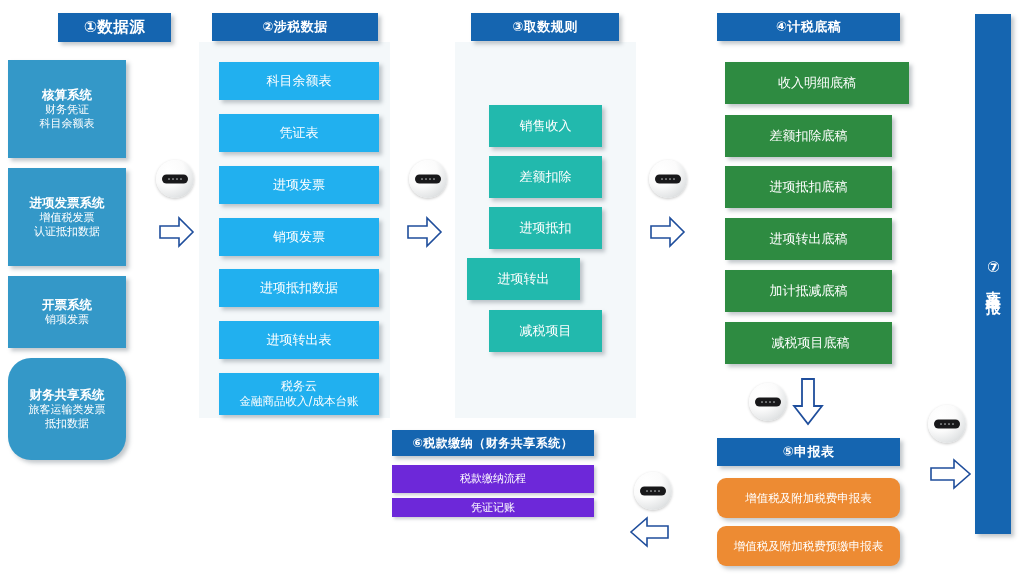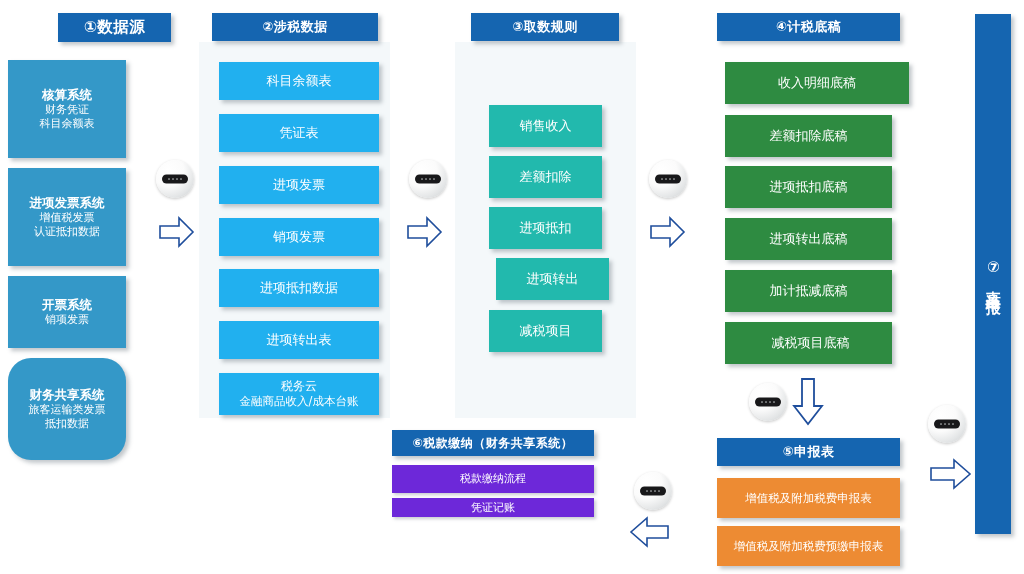--- a/index.html
+++ b/index.html
@@ -33,21 +33,21 @@
     background:#1565b0;
     font-weight:bold;
     letter-spacing:.5px;
     font-size:13px;
   }
   .hdr.big{font-size:15.5px;margin-left:48px;}
   .blue-src{background:#3498c8;}
   .blue-data{background:#21b0ef;font-size:13px;}
   .teal{background:#22b9ad;font-size:13px;}
   .green{background:#2e8b41;font-size:13px;}
-  .orange{background:#ed8b33;font-size:11.5px;}
+  .orange{background:#ed8b33;font-size:11.5px;border-radius:9px;}
   .lgreen{background:#6d28d9;font-size:11px;box-shadow:2px 2px 3px rgba(120,130,140,.4);}
   .src-title{font-weight:bold;font-size:12.5px;display:block;}
   .src-sub{font-size:11px;display:block;}
   .two-line .l1{display:block;font-size:12px;}
   .two-line .l2{display:block;font-size:12px;}
 
   
   .vbar{
     position:absolute;left:975px;top:14px;width:36px;height:520px;
     background:#1565b0;
@@ -125,21 +125,21 @@
   <div class="box blue-data two-line" style="left:219px;top:373px;width:160px;height:42px;flex-direction:column;">
     <span class="l1">税务云</span>
     <span class="l2" style="font-size:11.5px;">金融商品收入/成本台账</span>
   </div>
 
   <div class="box hdr" style="left:471px;top:13px;width:148px;height:28px;">③取数规则</div>
 
   <div class="box teal" style="left:489px;top:105px;width:113px;height:42px;">销售收入</div>
   <div class="box teal" style="left:489px;top:156px;width:113px;height:42px;">差额扣除</div>
   <div class="box teal" style="left:489px;top:207px;width:113px;height:42px;">进项抵扣</div>
-  <div class="box teal" style="left:496px;top:258px;width:113px;height:42px;">进项转出</div>
+  <div class="box teal" style="left:467px;top:258px;width:113px;height:42px;">进项转出</div>
   <div class="box teal" style="left:489px;top:310px;width:113px;height:42px;">减税项目</div>
 
   <div class="box hdr" style="left:717px;top:13px;width:183px;height:28px;">④计税底稿</div>
 
   <div class="box green" style="left:725px;top:62px;width:184px;height:42px;">收入明细底稿</div>
   <div class="box green" style="left:725px;top:115px;width:167px;height:42px;">差额扣除底稿</div>
   <div class="box green" style="left:725px;top:166px;width:167px;height:42px;">进项抵扣底稿</div>
   <div class="box green" style="left:725px;top:218px;width:167px;height:42px;">进项转出底稿</div>
   <div class="box green" style="left:725px;top:270px;width:167px;height:42px;">加计抵减底稿</div>
   <div class="box green" style="left:725px;top:322px;width:167px;height:42px;padding-left:8px;">减税项目底稿</div>

